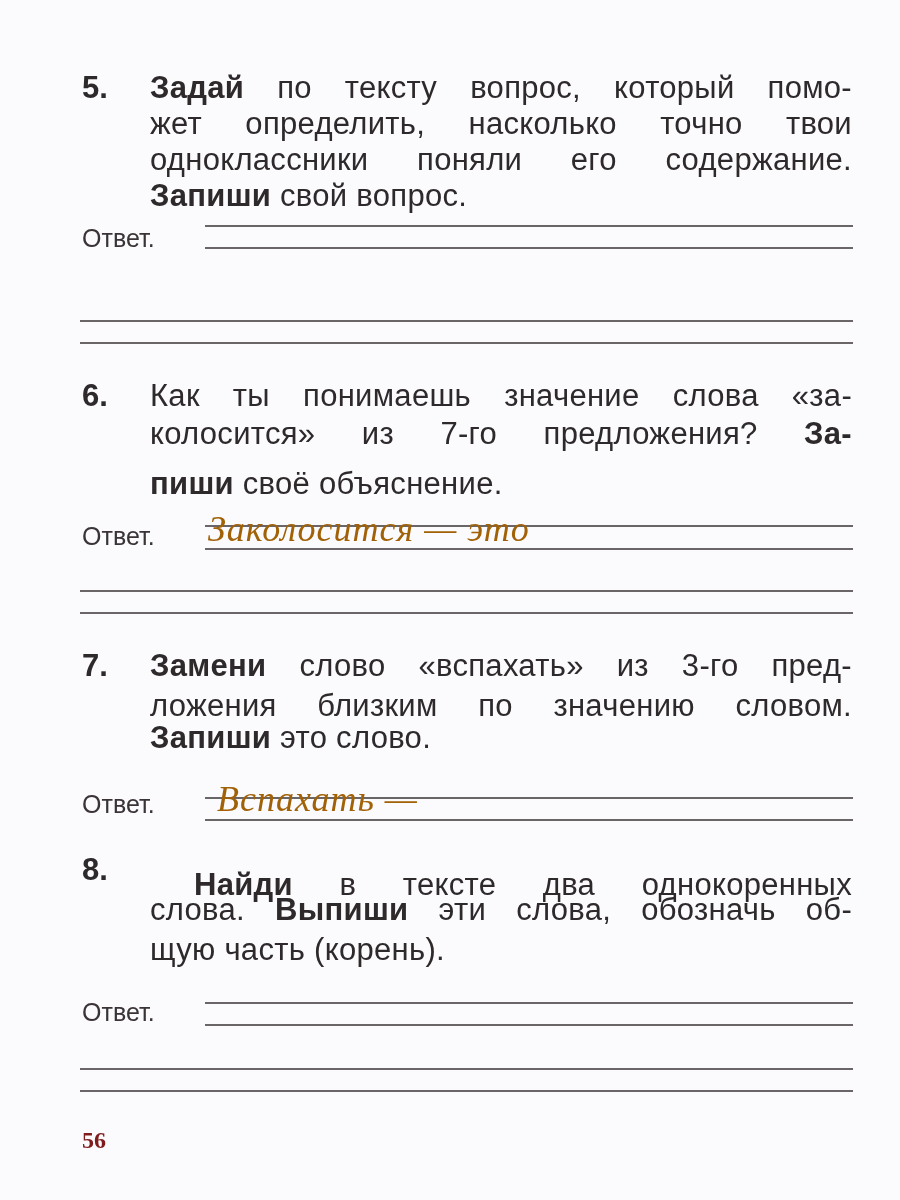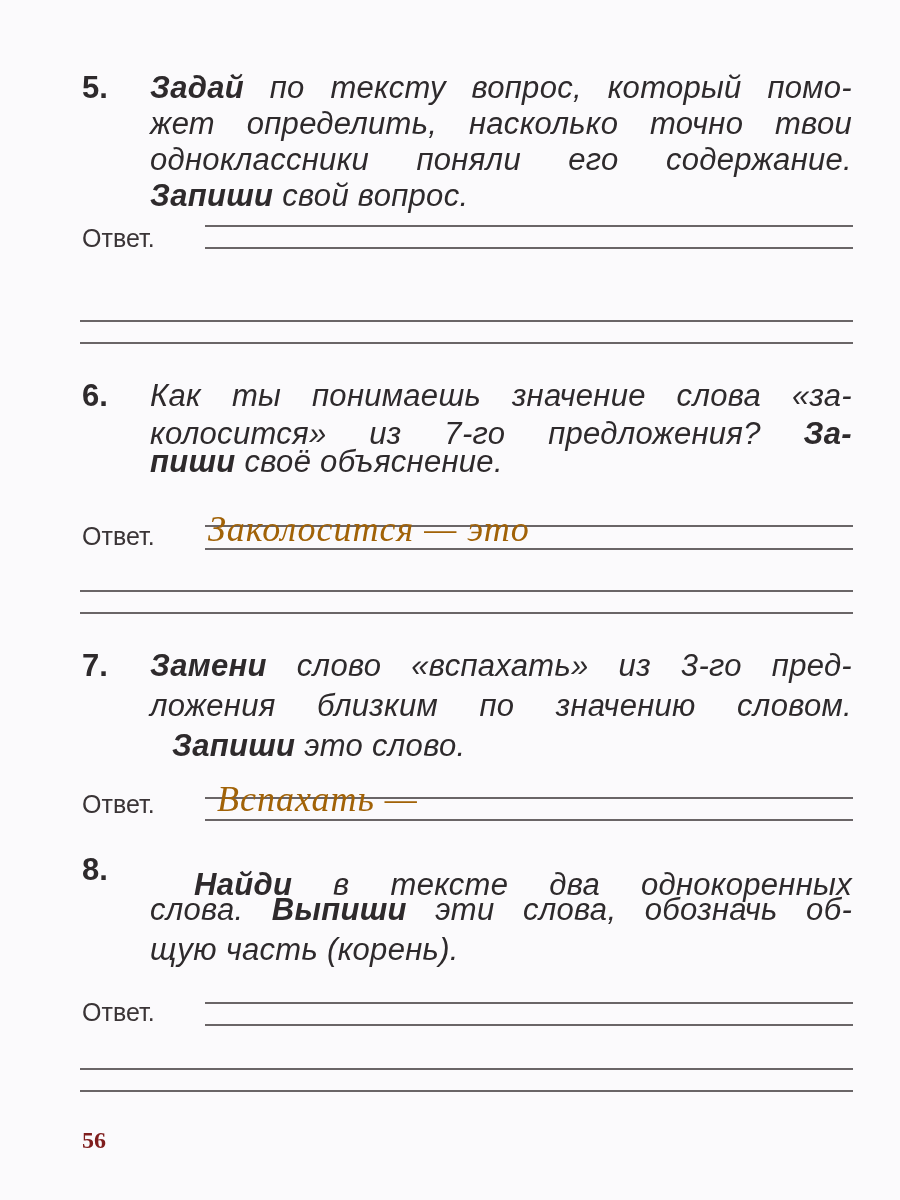--- a/index.html
+++ b/index.html
@@ -15,21 +15,20 @@
       position: absolute; left: 82px; width: 770px;
       font-size: 31px; line-height: 36px; color: #2e2a2c;
     }
     .task .num {
       position: absolute; left: 0; top: 0; font-weight: bold;
     }
     .task .line {
       position: absolute; left: 68px; right: 0;
       white-space: nowrap; text-align: justify; text-align-last: justify;
       letter-spacing: 0.3px;
-      font-style: italic;
     }
     .task .line.last { text-align-last: left; }
     .task .line b { font-weight: bold; }
     .answer-label {
       position: absolute; left: 82px;
       font-family: Liberation Sans, sans-serif;
       font-size: 25px; color: #3a3436;
     }
     .rule {
       position: absolute; height: 2px; background: #5a5456;
@@ -62,34 +61,34 @@
   <span class="answer-label" style="top:224px;">Ответ.</span>
   <div class="rule" style="left:205px; width:648px; top:225px;"></div>
   <div class="rule" style="left:205px; width:648px; top:247px;"></div>
   <div class="rule" style="left:80px; width:773px; top:320px;"></div>
   <div class="rule" style="left:80px; width:773px; top:342px;"></div>
 
   <div class="task" style="top:378px;">
     <span class="num">6.</span>
     <div class="line" style="top:0px;"><span>Как ты понимаешь значение слова «за-</span></div>
     <div class="line" style="top:38px;"><span>колосится» из 7-го предложения? </span><b>За-</b></div>
-    <div class="line last" style="top:66px;"><b>пиши</b><span> своё объяснение.</span></div>
+    <div class="line last" style="top:88px;"><b>пиши</b><span> своё объяснение.</span></div>
   </div>
   <span class="answer-label" style="top:522px;">Ответ.</span>
   <div class="rule" style="left:205px; width:648px; top:525px;"></div>
   <div class="rule" style="left:205px; width:648px; top:548px;"></div>
   <span class="hand" style="left:208px; top:508px;">Заколосится   —   это</span>
   <div class="rule" style="left:80px; width:773px; top:590px;"></div>
   <div class="rule" style="left:80px; width:773px; top:612px;"></div>
 
   <div class="task" style="top:648px;">
     <span class="num">7.</span>
     <div class="line" style="top:0px;"><b>Замени</b><span> слово «вспахать» из 3-го пред-</span></div>
     <div class="line" style="top:40px;"><span>ложения близким по значению словом.</span></div>
-    <div class="line last" style="top:80px;margin-left:22px;"><b>Запиши</b><span> это слово.</span></div>
+    <div class="line last" style="top:72px;"><b>Запиши</b><span> это слово.</span></div>
   </div>
   <span class="answer-label" style="top:790px;">Ответ.</span>
   <div class="rule" style="left:205px; width:648px; top:797px;"></div>
   <div class="rule" style="left:205px; width:648px; top:819px;"></div>
   <span class="hand" style="left:217px; top:778px;">Вспахать   —</span>
 
   <div class="task" style="top:852px;">
     <span class="num">8.</span>
     <div class="line" style="top:15px;margin-left:44px;"><b>Найди</b><span> в тексте два однокоренных</span></div>
     <div class="line" style="top:40px;"><span>слова. </span><b>Выпиши</b><span> эти слова, обозначь об-</span></div>

